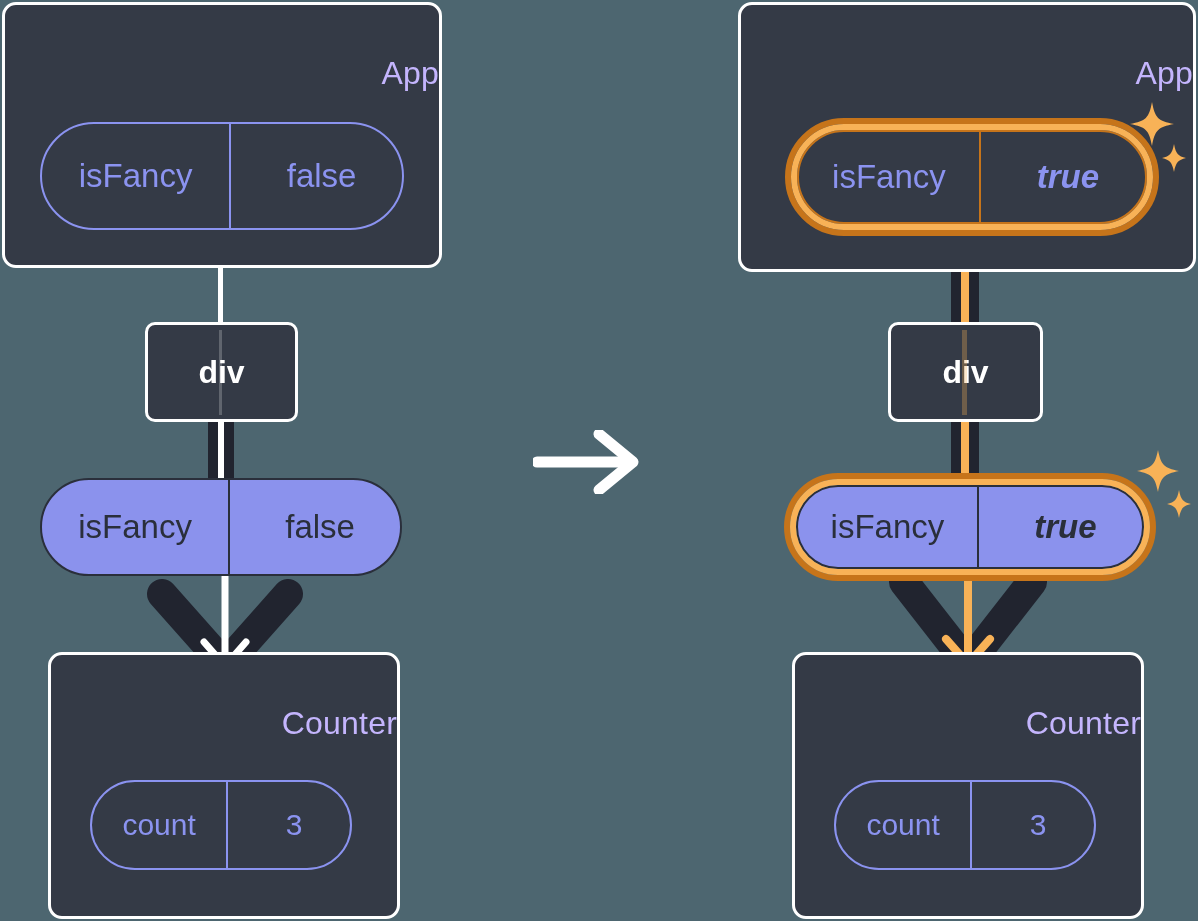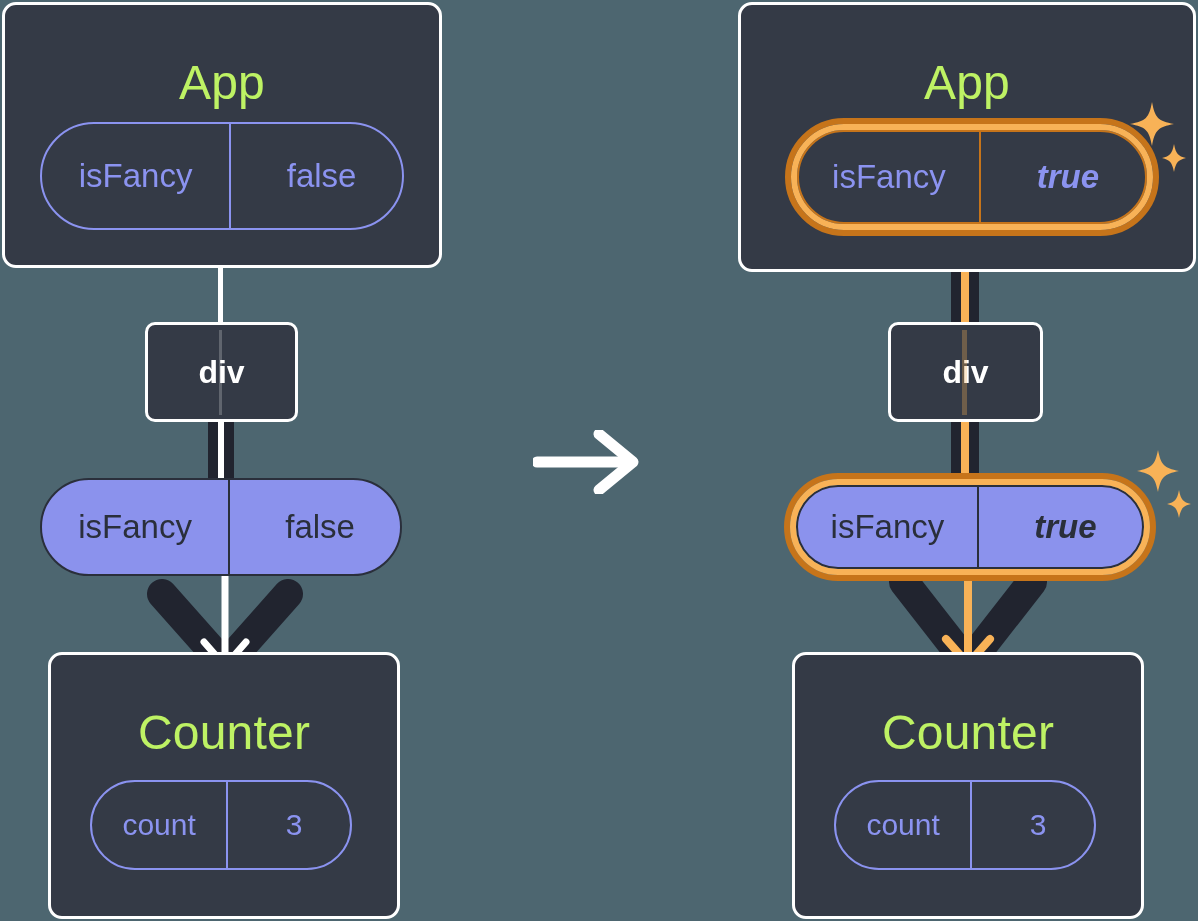--- a/index.html
+++ b/index.html
@@ -27,23 +27,23 @@
     position: absolute;
     background: #343A46;
     border: 3px solid #FFFFFF;
     border-radius: 14px;
     box-sizing: border-box;
     z-index: 6;
   }
   .comp-title {
     position: absolute;
     left: 0; right: 0;
-    text-align: center;
-    color: #bef264;
-    font-size: 48px;
+    text-align: right;
+    color: #c4b5fd;
+    font-size: 32px;
     font-weight: 400;
     letter-spacing: 0.2px;
   }
 
   
   .dom-box {
     position: absolute;
     background: #343A46;
     border: 3px solid #FFFFFF;
     border-radius: 10px;

